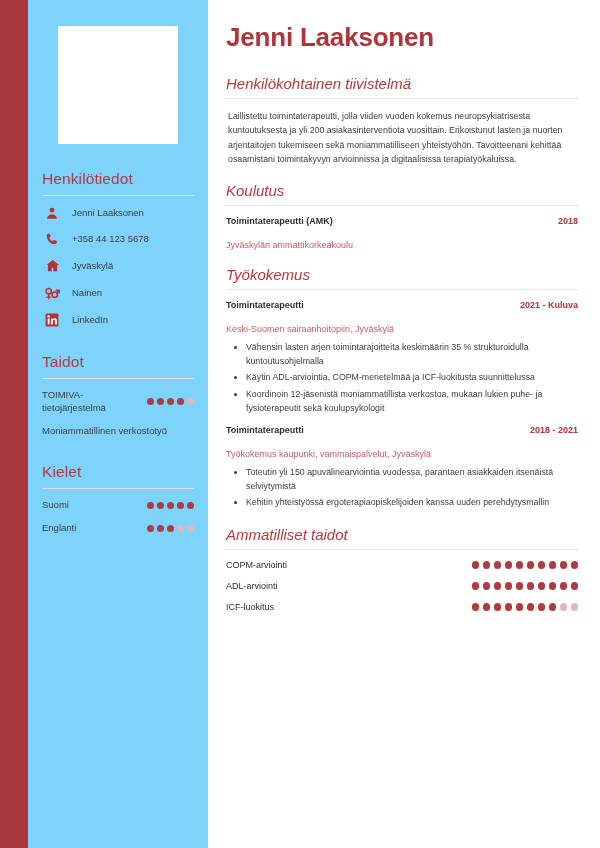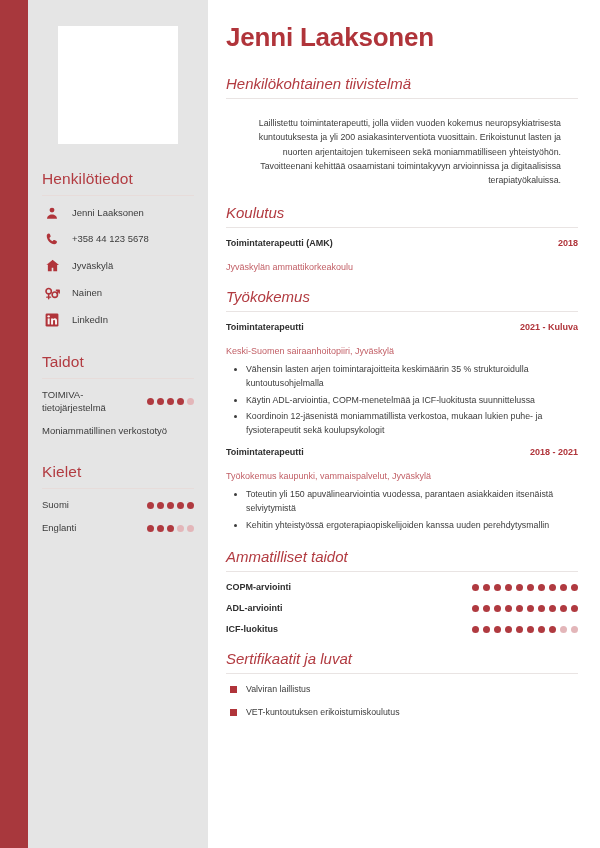--- a/index.html
+++ b/index.html
@@ -22,21 +22,21 @@
     background: #ffffff;
   }
   .edge-stripe {
     width: 28px;
     flex: 0 0 28px;
     background: #a8383d;
   }
   .sidebar {
     width: 180px;
     flex: 0 0 180px;
-    background: #e5e5e5;
+    background: #7dd3fc;
     padding: 0 14px 17px 14px;
     box-sizing: border-box;
   }
   .main {
     flex: 1 1 auto;
     background: #ffffff;
     padding: 22px 22px 0 18px;
     box-sizing: border-box;
   }
 
@@ -137,22 +137,22 @@
     height: 1px;
     background: #e9e4e3;
     margin: 0 0 10px 0;
   }
   .section { margin-bottom: 16px; }
 
   .summary {
     font-size: 8.8px;
     line-height: 1.62;
     color: #3c3c3c;
-    margin: 17px;
-    text-align: right;
+    margin: 2px;
+    text-align: left;
   }
 
   .entry { margin-bottom: 4px; }
   .entry-top {
     display: flex;
     justify-content: space-between;
     align-items: baseline;
     gap: 0;
   }
   .entry-title {
@@ -183,21 +183,21 @@
   }
 
   .skill-row {
     display: flex;
     align-items: center;
     justify-content: space-between;
     margin-bottom: 11px;
   }
   .skill-name {
     font-size: 9px;
-    font-weight: bold;
+    font-weight: normal;
     color: #2e2e2e;
   }
   .skill-dots { display: flex; gap: 3.5px; }
   .skill-dots .dot { width: 7.5px; height: 7.5px; }
 
   .cert-item {
     display: flex;
     align-items: center;
     margin-bottom: 13px;
     padding-left: 4px;
@@ -421,29 +421,15 @@
               <span class="dot"></span>
               <span class="dot"></span>
               <span class="dot"></span>
               <span class="dot off"></span>
               <span class="dot off"></span>
             </div>
           </div>
         </div>
     </section>
 
-    <section class="section">
-      <h2 class="sec-heading">Sertifikaatit ja luvat</h2>
-      <div class="sec-rule"></div>
-      <div id="certificate-list">
-          <div class="cert-item">
-            <span class="cert-square"></span>
-            <span class="cert-text">Valviran laillistus</span>
-          </div>
-          <div class="cert-item">
-            <span class="cert-square"></span>
-            <span class="cert-text">VET-kuntoutuksen erikoistumiskoulutus</span>
-          </div>
-        </div>
-    </section>
 
   </main>
 </div>
 
 </body></html>

